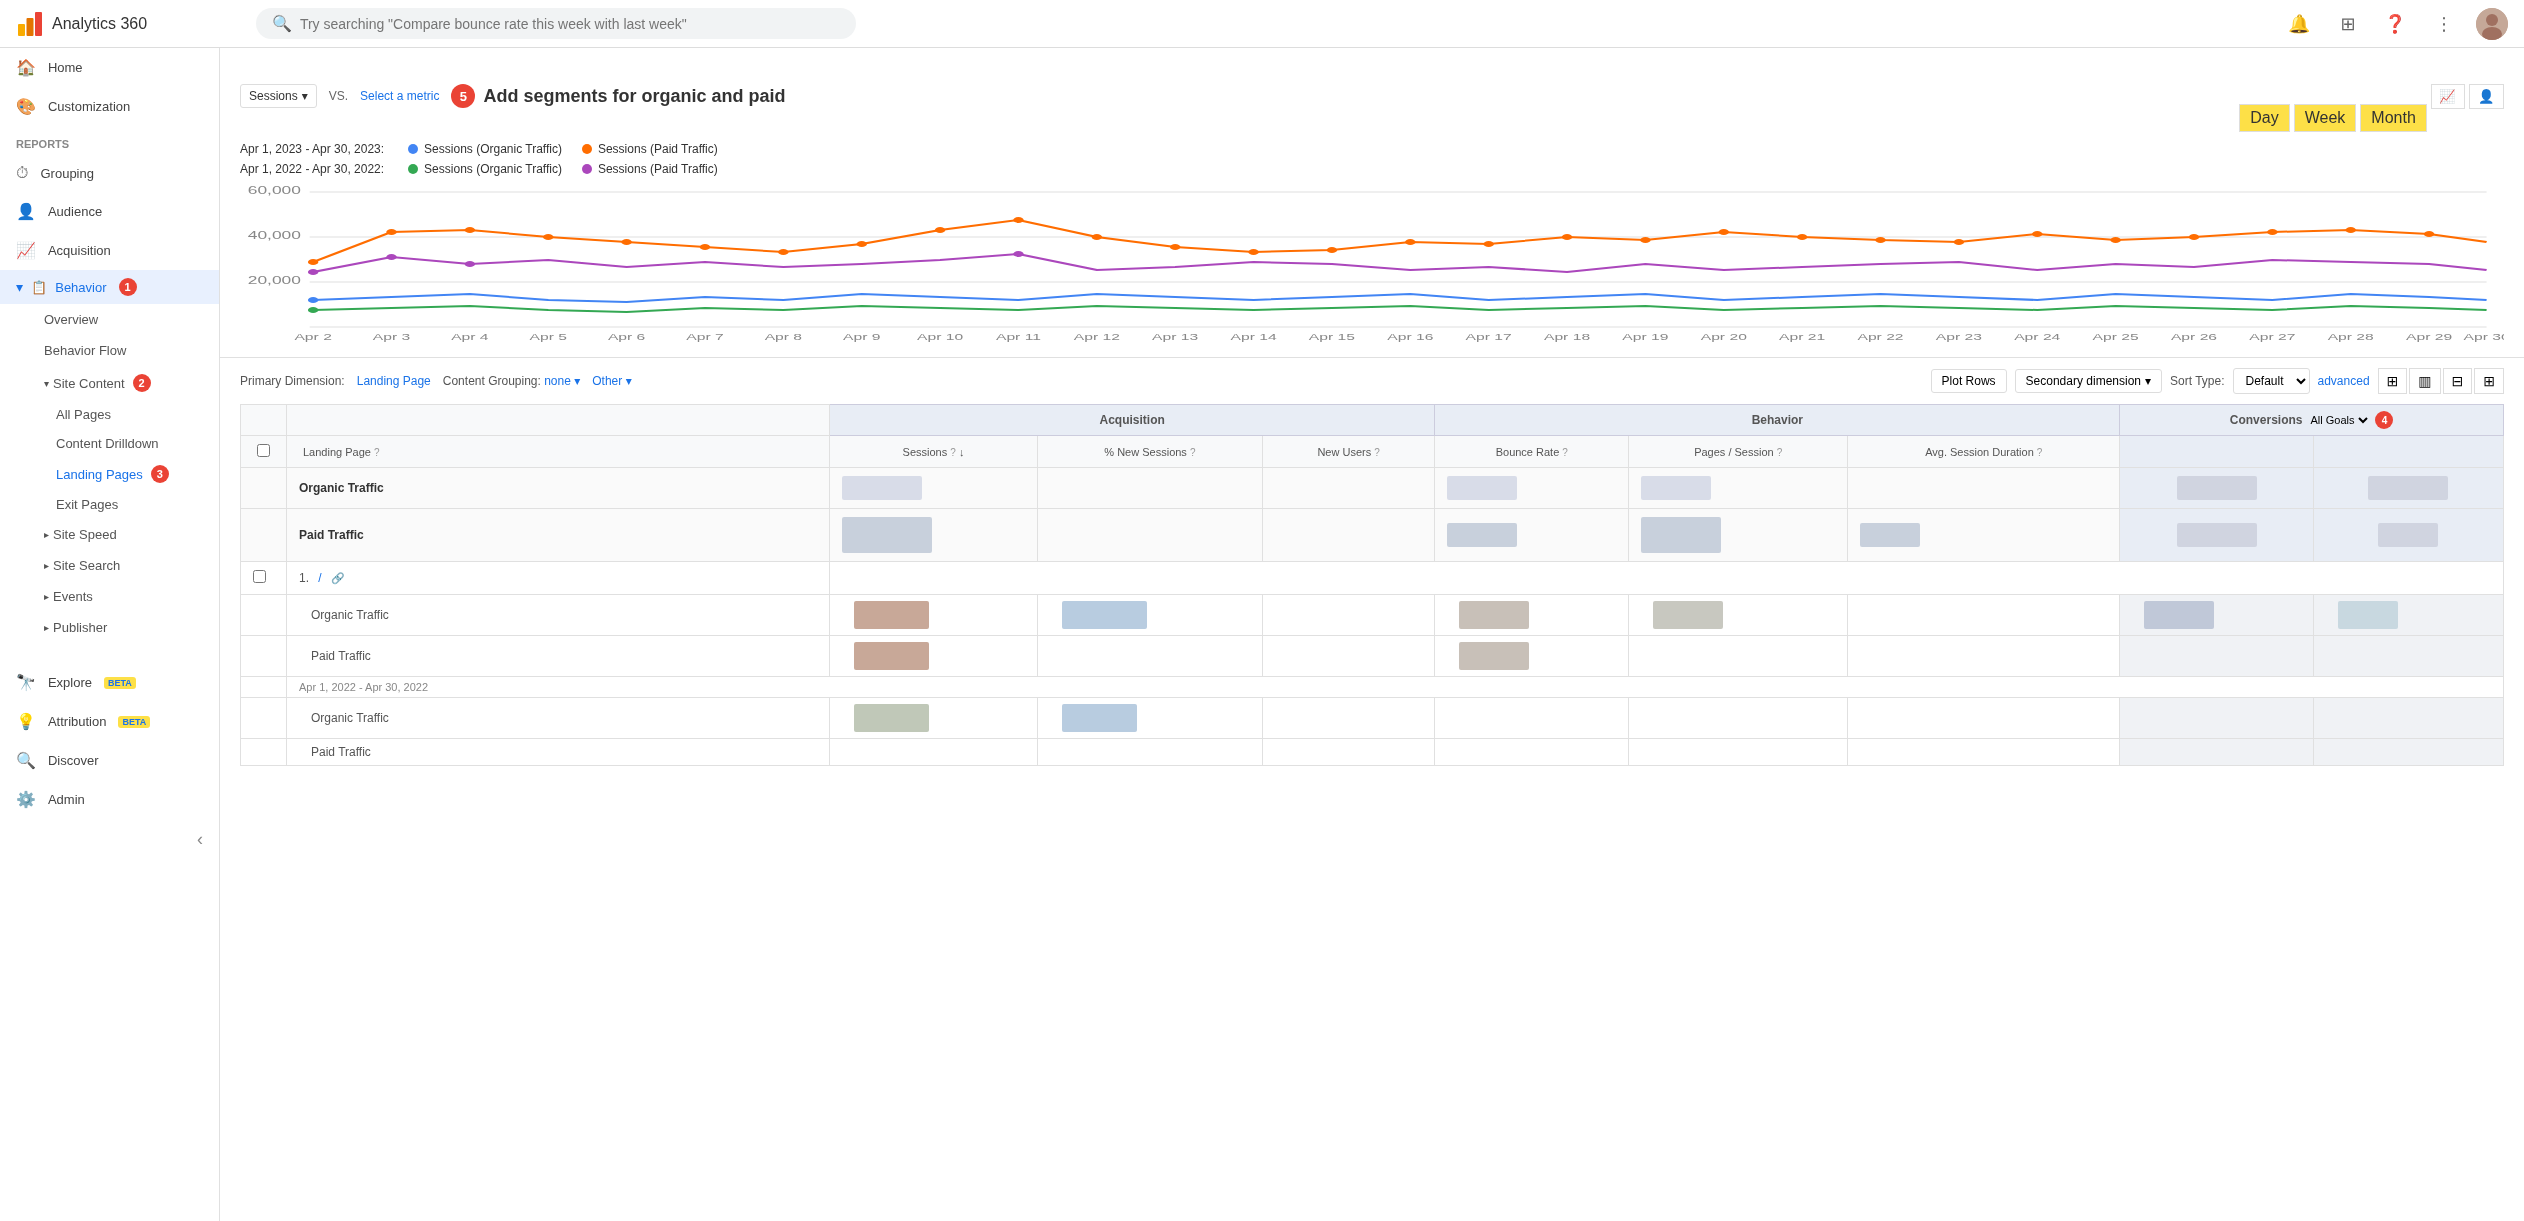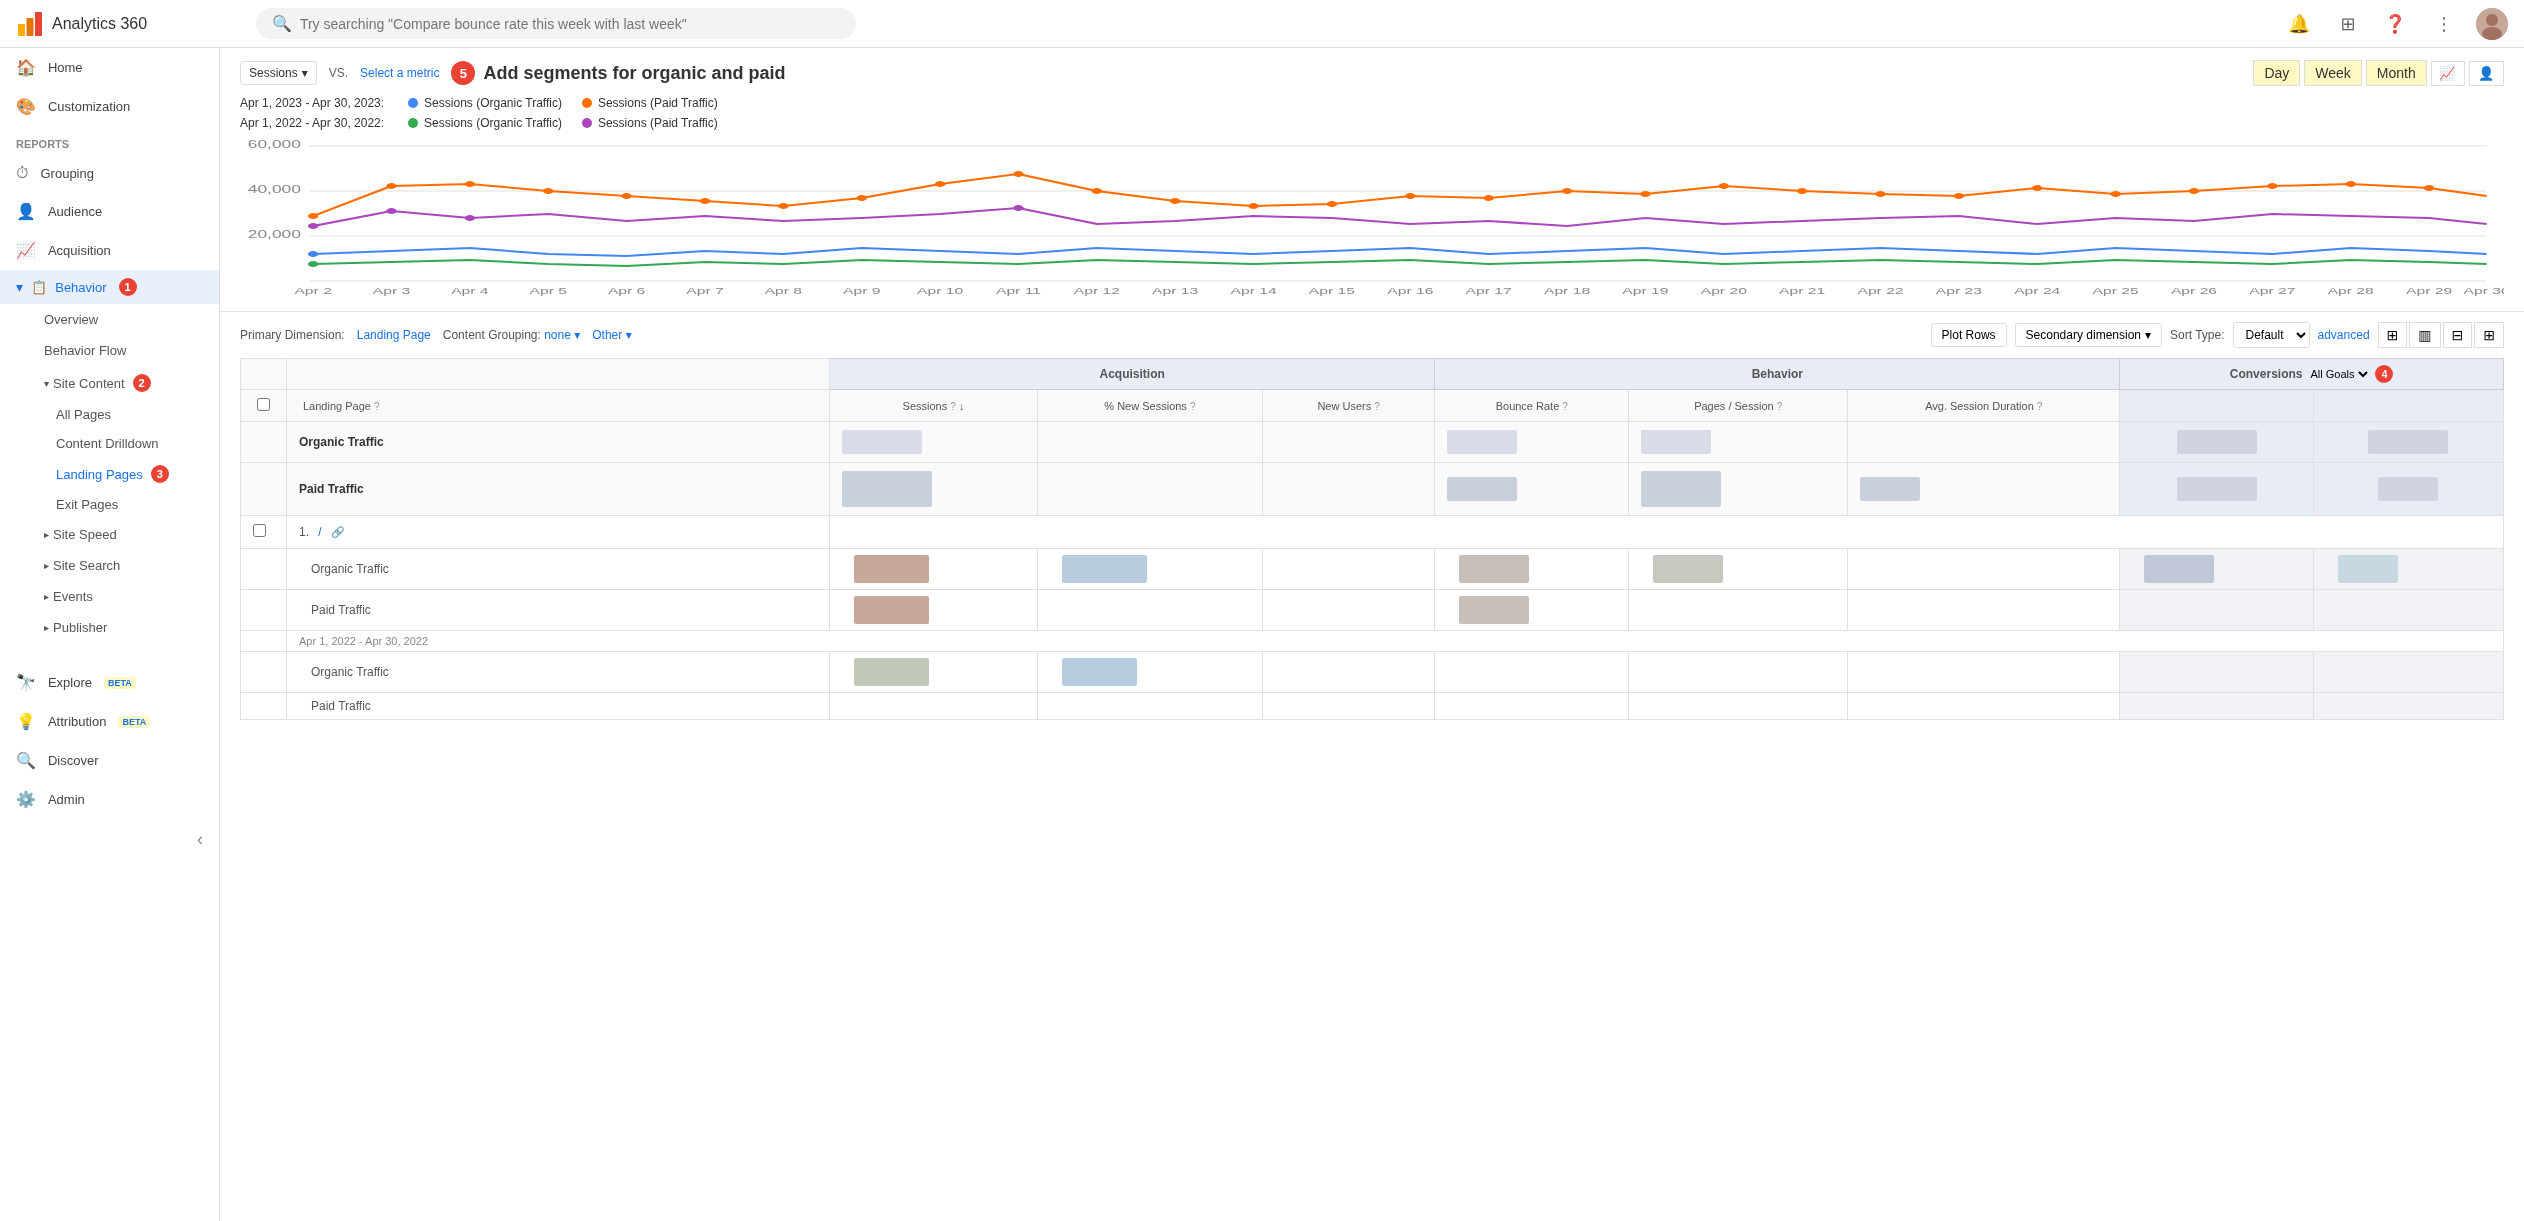--- a/index.html
+++ b/index.html
@@ -42,21 +42,21 @@
     }
     .sidebar-nav-item .nav-icon { font-size: 16px; color: #666; }
     .sidebar-section-label { font-size: 11px; font-weight: 600; color: #888; padding: 12px 16px 4px; text-transform: uppercase; }
 
     .sidebar-sub-item { padding: 8px 16px 8px 44px; cursor: pointer; color: #555; font-size: 13px; }
 
     .sidebar-sub-sub-item { padding: 7px 16px 7px 56px; cursor: pointer; color: #555; font-size: 13px; }
     .sidebar-sub-sub-item.active { color: #1a73e8; font-weight: 500; }
 
     .badge-beta {
-      font-size: 9px; background: #fef9c3; color: #1a73e8; border-radius: 3px;
+      font-size: 9px; background: #fde047; color: #1a73e8; border-radius: 3px;
       padding: 1px 4px; font-weight: 600; vertical-align: super;
     }
 
     .sidebar-behavior-item {
       display: flex; align-items: center; gap: 8px; padding: 8px 16px 8px 16px;
       cursor: pointer; color: #1a73e8; font-size: 13px; font-weight: 500; background: #e8f0fe;
     }
 
     .collapse-btn { padding: 10px 16px; cursor: pointer; color: #888; text-align: right; font-size: 18px; }
 
@@ -67,22 +67,22 @@
     .chart-section { padding: 12px 20px; border-bottom: 1px solid #e0e0e0; }
     .chart-controls { display: flex; align-items: center; gap: 12px; margin-bottom: 10px; }
     .chart-title-area { display: flex; align-items: center; gap: 8px; flex: 1; }
     .step-badge {
       width: 24px; height: 24px; border-radius: 50%; background: #ea4335; color: #fff;
       font-size: 13px; font-weight: 700; display: flex; align-items: center; justify-content: center;
     }
     .chart-main-title { font-size: 18px; font-weight: 700; color: #333; }
     .chart-right-controls { display: flex; align-items: center; gap: 4px; }
     .time-btn {
-      padding: 4px 10px; border: 1px solid #ddd; background: #fef9c3; cursor: pointer;
-      font-size: 14px; color: #333;
+      padding: 4px 10px; border: 1px solid #ddd; background: #fde047; cursor: pointer;
+      font-size: 16px; color: #333; margin-top: 44px;
     }
     .chart-icon-btn { padding: 4px 8px; border: 1px solid #ddd; background: #fff; cursor: pointer; }
 
     .sessions-dropdown {
       display: flex; align-items: center; gap: 4px; border: 1px solid #ddd;
       border-radius: 3px; padding: 4px 8px; cursor: pointer; font-size: 12px;
     }
     .vs-text { font-size: 12px; color: #666; }
     .select-metric { color: #1a73e8; font-size: 12px; cursor: pointer; }
 

